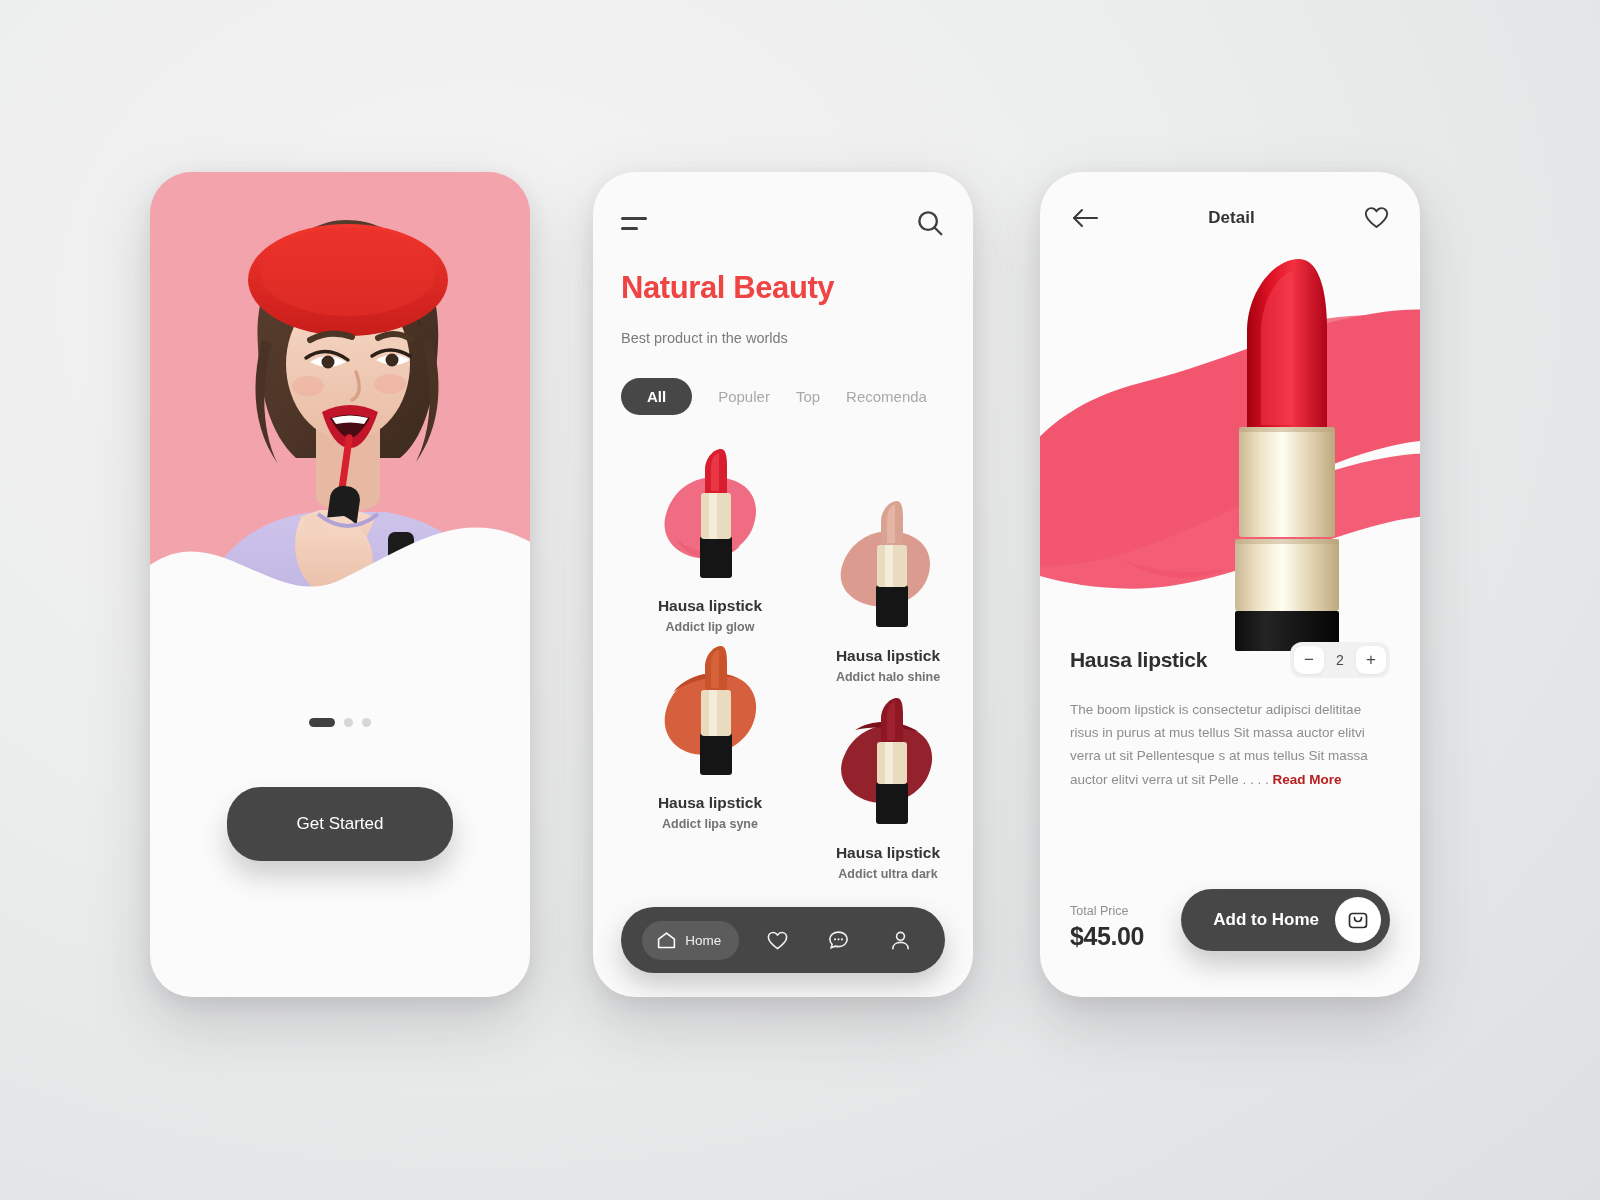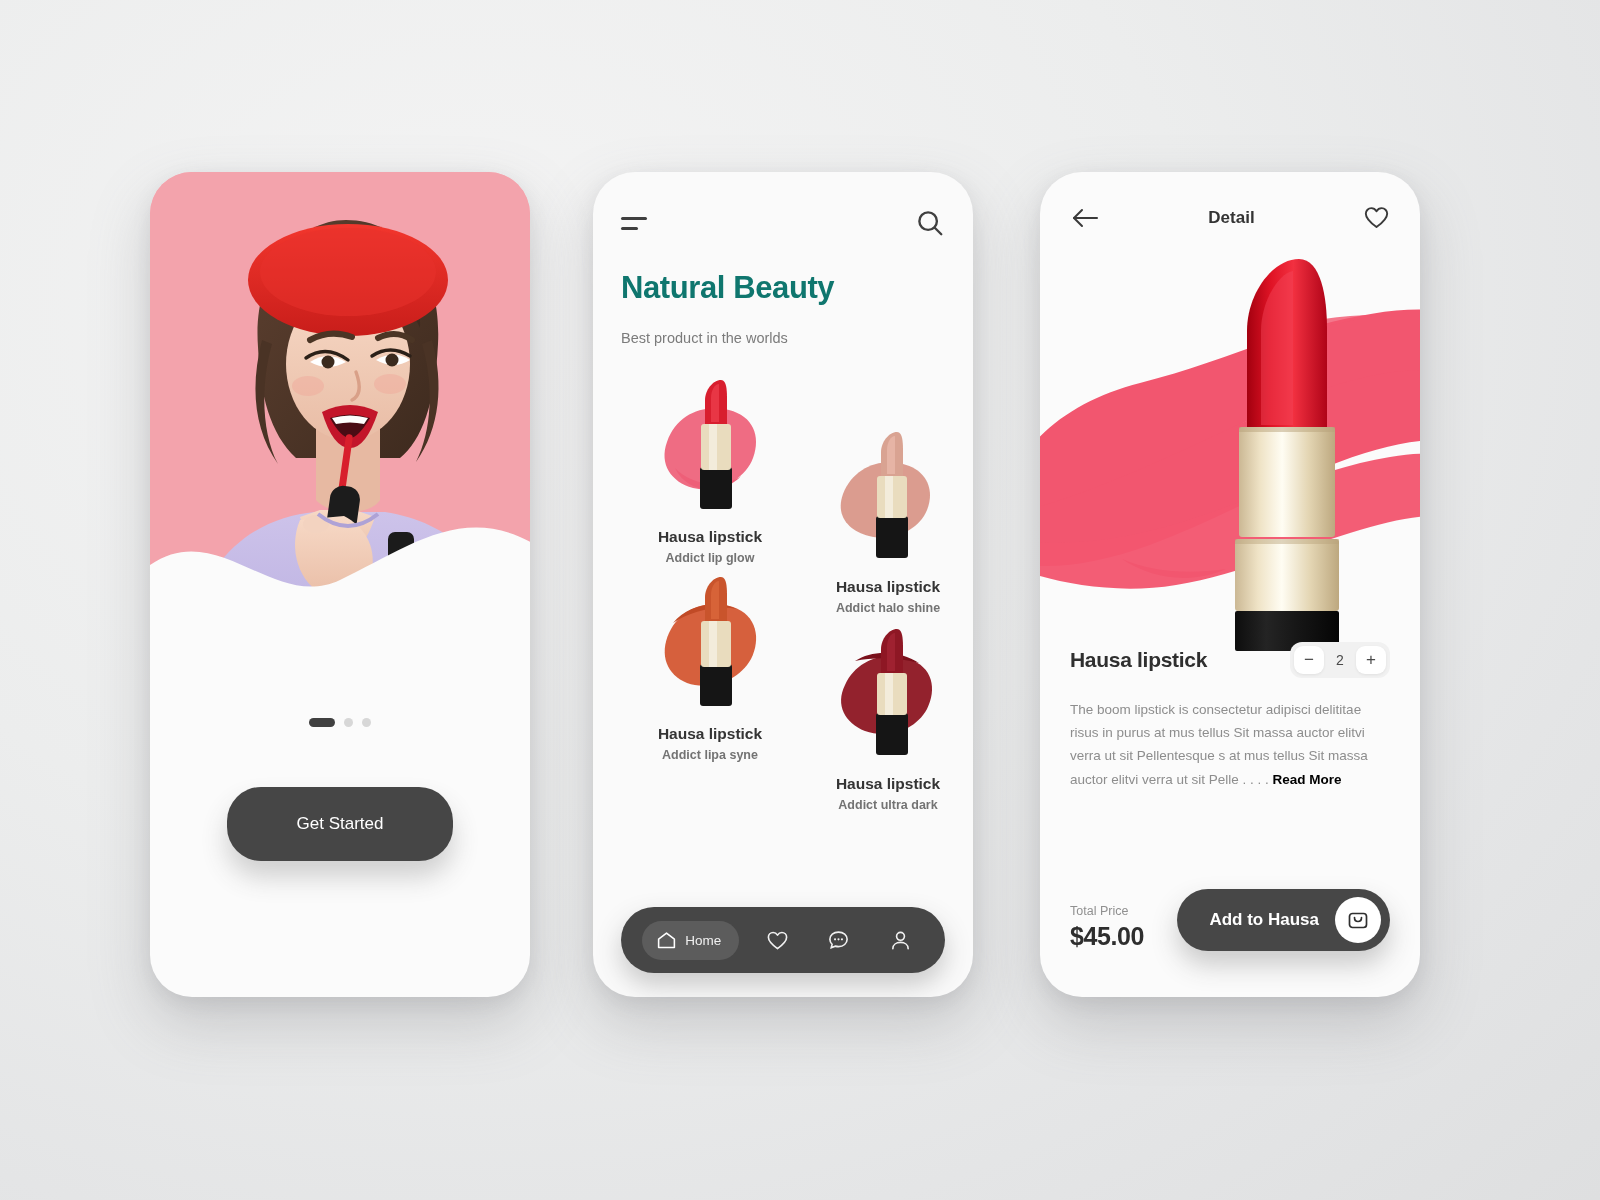--- a/index.html
+++ b/index.html
@@ -48,21 +48,21 @@
     box-shadow: 0 16px 26px rgba(70,70,70,.24); cursor: pointer;
   }
 
   
   .s2 { padding: 30px 28px 0; height: 100%; position: relative; }
   .s2-top { display: flex; align-items: center; justify-content: space-between; height: 42px; }
   .burger { display: flex; flex-direction: column; gap: 7px; cursor: pointer; padding: 4px 0; }
   .burger i { display: block; height: 3px; border-radius: 2px; background: #3f3f3f; }
   .burger i:nth-child(1) { width: 26px; }
   .burger i:nth-child(2) { width: 17px; }
-  .s2-title { font-size: 31px; font-weight: 700; color: #0f766e; margin-top: 26px; letter-spacing: -.4px; }
+  .s2-title { font-size: 31px; font-weight: 700; color: #ef4444; margin-top: 26px; letter-spacing: -.4px; }
   .s2-sub { font-size: 14.5px; color: #7b7b7b; margin-top: 24px; }
   .tabs { display: flex; align-items: center; gap: 26px; margin-top: 32px; white-space: nowrap; }
   .tab { font-size: 15px; color: #a9a9a9; cursor: pointer; }
   .tab.active {
     background: #474747; color: #fff; border-radius: 20px;
     padding: 10px 26px; font-weight: 600; font-size: 15px;
   }
   .grid { position: relative; margin-top: 26px; height: 450px; }
   .prod { position: absolute; text-align: center; width: 170px; cursor: pointer; }
   .prod .art { height: 150px; position: relative; }
@@ -99,21 +99,21 @@
     display: flex; align-items: center; background: #f1f1f1; border-radius: 12px;
     padding: 4px; gap: 2px;
   }
   .stepbtn {
     width: 30px; height: 28px; border-radius: 9px; background: #fff; border: none;
     font-size: 17px; color: #4a4a4a; cursor: pointer; display: flex;
     align-items: center; justify-content: center; box-shadow: 0 1px 3px rgba(0,0,0,.07);
   }
   .qty { width: 28px; text-align: center; font-size: 14px; color: #4a4a4a; }
   .ptext { margin-top: 20px; font-size: 13.5px; line-height: 1.72; color: #8d8d8d; }
-  .readmore { color: #000000; font-weight: 700; cursor: pointer; }
+  .readmore { color: #b91c1c; font-weight: 700; cursor: pointer; }
   .buyrow {
     position: absolute; left: 30px; right: 30px; bottom: 46px;
     display: flex; align-items: flex-end; justify-content: space-between;
   }
   .tp-label { font-size: 12.5px; color: #909090; }
   .tp-value { font-size: 25px; font-weight: 700; color: #2e2e2e; margin-top: 4px; letter-spacing: -.4px; }
   .addcart {
     height: 62px; border-radius: 32px; background: #474747; border: none;
     display: flex; align-items: center; gap: 16px; padding: 0 9px 0 32px;
     cursor: pointer; box-shadow: 0 14px 26px rgba(60,60,60,.25);
@@ -229,20 +229,26 @@
         </div>
         <svg width="30" height="30" viewBox="0 0 24 24" fill="none" stroke="#3f3f3f" stroke-width="1.9" stroke-linecap="round">
           <circle cx="10.5" cy="10.5" r="7"></circle>
             <line x1="15.8" y1="15.8" x2="21" y2="21"></line>
         </svg>
       </div>
 
       <div class="s2-title">Natural Beauty</div>
       <div class="s2-sub">Best product in the worlds</div>
 
+      <div class="tabs">
+        <div class="tab active">All</div>
+        <div class="tab">Populer</div>
+        <div class="tab">Top</div>
+        <div class="tab">Recomenda</div>
+      </div>
 
       <div class="grid">
 
         <div class="prod" id="p0">
           <div class="art">
             <svg viewBox="0 0 170 150" width="170" height="150">
               <path d="M42 70 C52 42 78 32 104 38 C128 44 136 64 128 86 C120 108 92 122 68 116 C46 110 34 92 42 70 Z" fill="#ee5f78" opacity=".92"></path>
               <path d="M50 96 C64 112 96 118 116 104 C98 124 62 122 50 96 Z" fill="#ee5f78"></path>
               <rect x="75" y="95" width="32" height="42" rx="3" fill="#151515"></rect>
               <rect x="76" y="52" width="30" height="46" rx="3" fill="#e9dcbe"></rect>
@@ -411,21 +417,21 @@
           <span class="readmore">Read More</span>
         </div>
       </div>
 
       <div class="buyrow">
         <div>
           <div class="tp-label">Total Price</div>
           <div class="tp-value">$45.00</div>
         </div>
         <button class="addcart">
-          <span class="lbl">Add to Hausa</span>
+          <span class="lbl">Add to Home</span>
           <span class="bagcircle">
             <svg width="24" height="24" viewBox="0 0 24 24" fill="none" stroke="#2f2f2f" stroke-width="1.7" stroke-linecap="round" stroke-linejoin="round">
               <rect x="3.5" y="5.5" width="17" height="14" rx="3"></rect>
               <path d="M8.5 9.5 C8.5 12 10 13.5 12 13.5 C14 13.5 15.5 12 15.5 9.5"></path>
             </svg>
           </span>
         </button>
       </div>
 
     </div>

